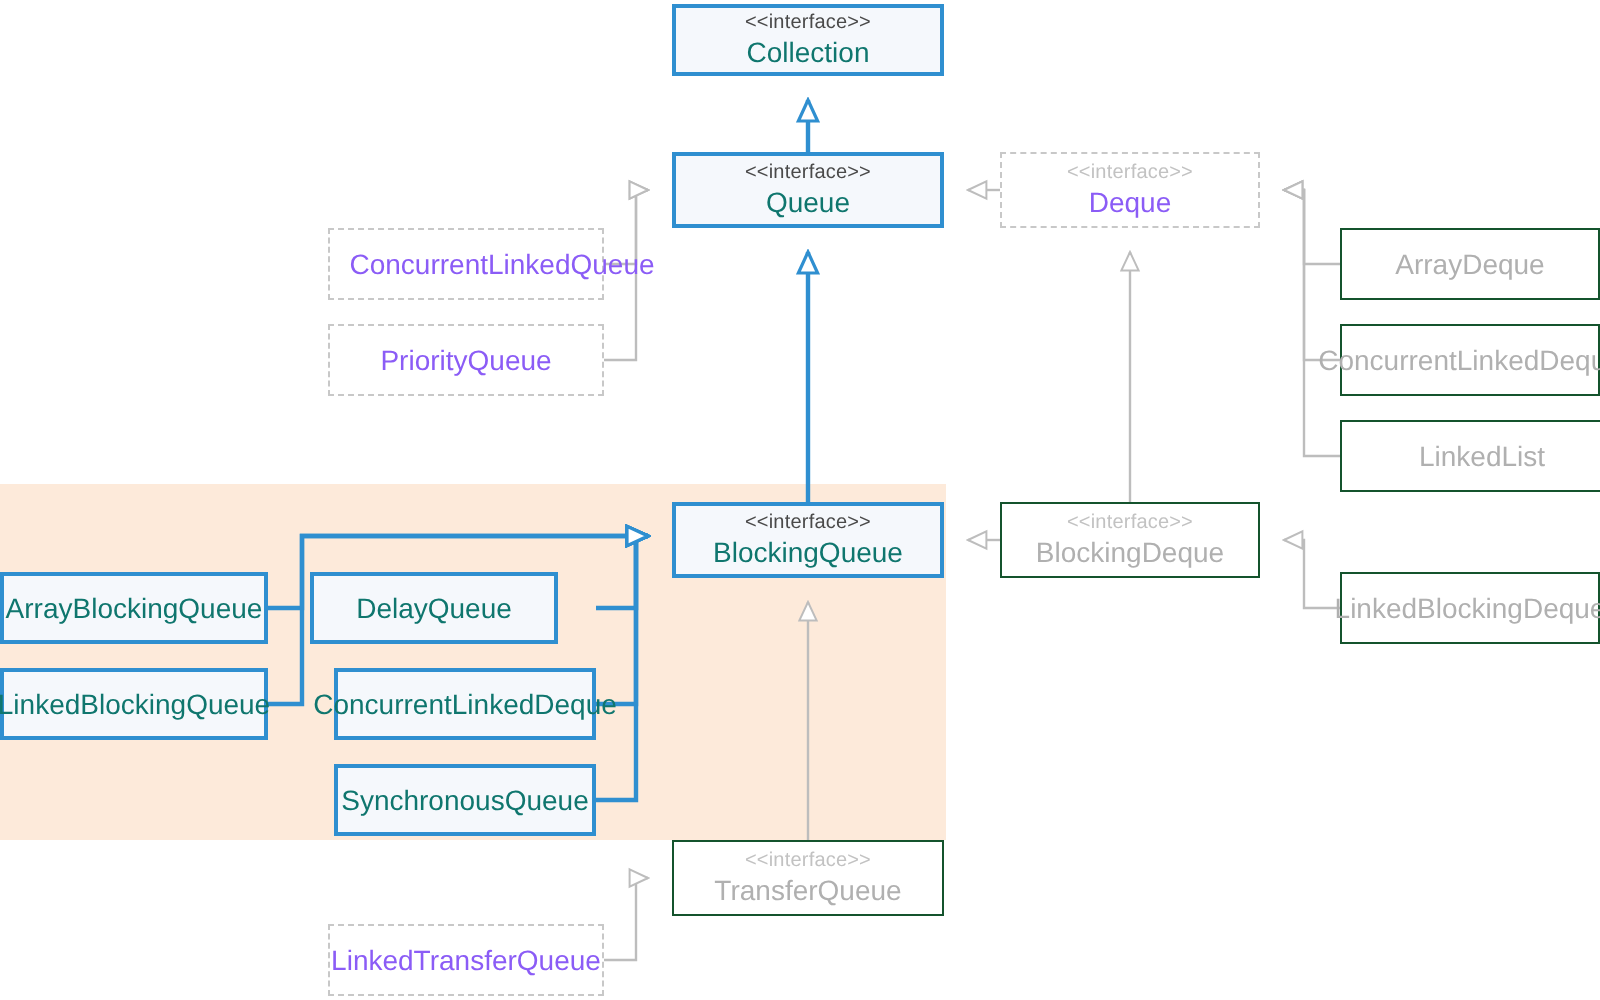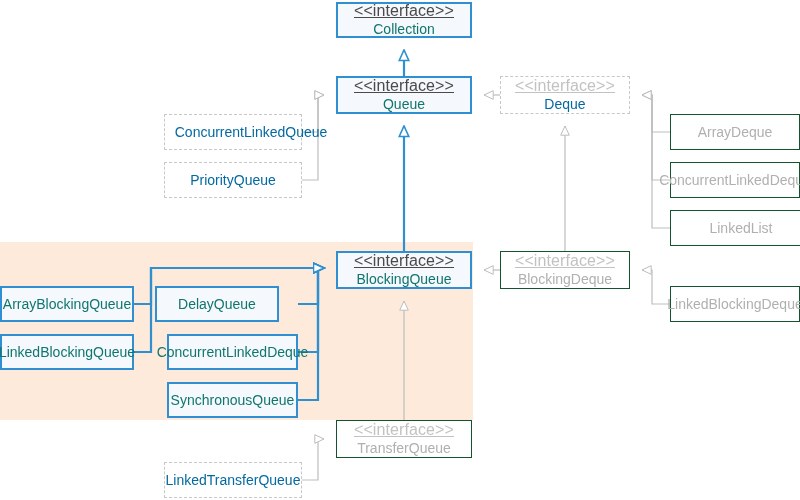--- a/index.html
+++ b/index.html
@@ -40,23 +40,22 @@
     display: flex;
     flex-direction: column;
     align-items: center;
     justify-content: center;
     z-index: 2;
     background: #f7f9fc;
     text-align: center;
     line-height: 1.18;
   }
   .node .iface {
-    font-size: 16px;
+    font-size: 10px;
     letter-spacing: 0.1px;
-    text-decoration: underline;
   }
   .node .nm {
     font-size: 14px;
   }
   
   .node.em {
     border: 2px solid #2f8fd0;
     background: #f5f8fc;
     color: #2d2d2d;
   }
@@ -70,21 +69,21 @@
   }
   .node.mute .iface { color: #c2c2c2; }
   .node.mute .nm { color: #b0b0b0; }
   
   .node.mute-dash {
     border: 1px dashed #c8c8c8;
     background: #ffffff;
     color: #b3b3b3;
   }
   .node.mute-dash .iface { color: #c2c2c2; }
-  .node.mute-dash .nm { color: #0369a1; }
+  .node.mute-dash .nm { color: #8b5cf6; }
   
   .node.plain .nm { font-size: 14px; }
 </style>
 </head>
 <body>
 
 <div id="diagram">
 
   <div class="hl-band" style="left: 0px; top: 242px; width: 473px; height: 178px; background: rgb(253, 234, 218);"></div>
 

